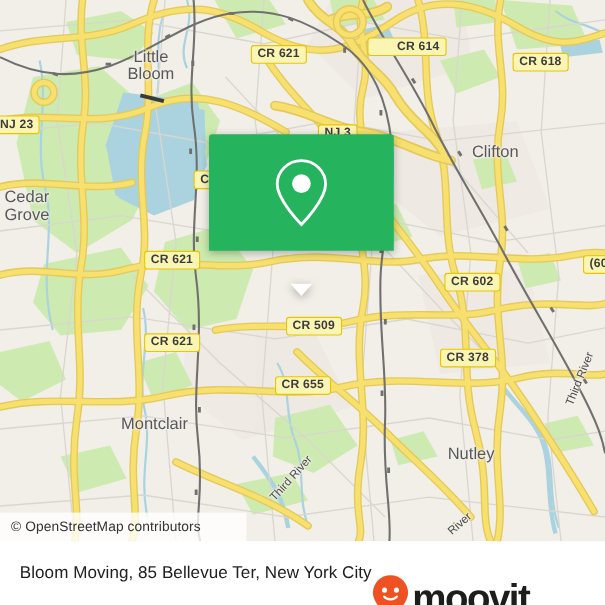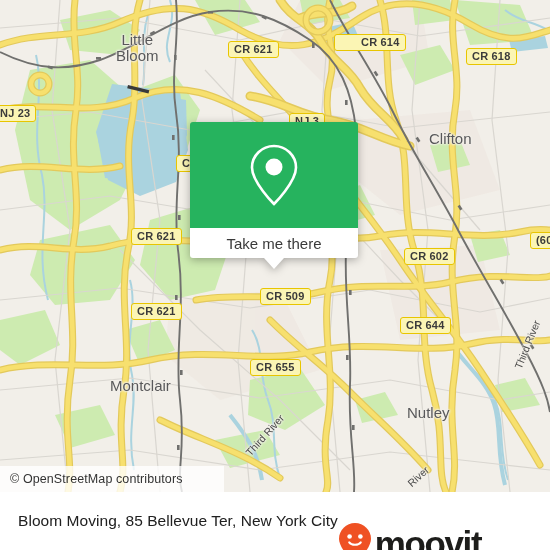--- a/index.html
+++ b/index.html
@@ -327,51 +327,51 @@
           <rect x="416" y="138" width="5" height="2.6" transform="rotate(58 418 139)"></rect>
           <rect x="458" y="206" width="5" height="2.6" transform="rotate(58 460 207)"></rect>
           <rect x="500" y="280" width="5" height="2.6" transform="rotate(58 502 281)"></rect>
           <rect x="530" y="345" width="5" height="2.6" transform="rotate(58 532 346)"></rect>
         </g>
 
         <rect x="128" y="85" width="22" height="3.4" fill="#3a3a3a" transform="rotate(14 128 85)"></rect>
       </g>
     </svg>
 
-    <div class="place" style="left:116px; top:32px;"><span>Little</span><br><span>Bloom</span></div>
+    <div class="place" style="left:116px; top:44px;"><span>Little</span><br><span>Bloom</span></div>
+    <div class="place" style="left:4px; top:172px;"><span>Cedar</span><br><span>Grove</span></div>
     <div class="place" style="left:385px; top:131px;padding-left:44px;">Clifton</div>
     <div class="place" style="left:110px; top:378px;">Montclair</div>
     <div class="place" style="left:407px; top:405px;">Nutley</div>
 
     <div class="river-label" style="left:243px; top:450px; transform:rotate(-48deg); transform-origin:0 0;">Third River</div>
     <div class="river-label" style="left:512px; top:366px; transform:rotate(-68deg); transform-origin:0 0;">Third River</div>
     <div class="river-label" style="left:405px; top:480px; transform:rotate(-42deg); transform-origin:0 0;">River</div>
 
     <div class="shield" style="left:-6px;  top:105px;">NJ 23</div>
     <div class="shield" style="left:228px; top:41px;">CR 621</div>
     <div class="shield" style="left:334px; top:34px;padding-left:26px;">CR 614</div>
     <div class="shield" style="left:466px; top:48px;">CR 618</div>
     <div class="shield" style="left:289px; top:113px;">NJ 3</div>
     <div class="shield" style="left:131px; top:228px;">CR 621</div>
     <div class="shield" style="left:131px; top:303px;">CR 621</div>
     <div class="shield" style="left:260px; top:288px;">CR 509</div>
     <div class="shield" style="left:404px; top:248px;">CR 602</div>
-    <div class="shield" style="left:400px; top:317px;">CR 644</div>
-    <div class="shield" style="left:250px; top:359px;">CR 655</div>
+    <div class="shield" style="left:400px; top:317px;">CR 378</div>
+    <div class="shield" style="left:250px; top:342px;">CR 655</div>
     <div class="shield" style="left:530px; top:232px;">(60</div>
     <div class="shield" style="left:176px; top:155px; z-index:19;">C</div>
 
     <div id="popup">
       <div id="popup-image">
         <svg width="54" height="66" viewBox="0 0 54 66">
           <path d="M27 4 C15 4 5 13.5 5 25.5 C5 40 27 62 27 62 C27 62 49 40 49 25.5 C49 13.5 39 4 27 4 Z" fill="none" stroke="#ffffff" stroke-width="2.6"></path>
           <circle cx="27" cy="25" r="8.5" fill="#ffffff"></circle>
         </svg>
       </div>
-      <div id="popup-label">Take me there</div>
       <div id="popup-tail"></div>
     </div>
   </div>
 
   <div id="attribution">
     <span>© OpenStreetMap contributors</span>
   </div>
 
   <div id="footer">
     <div id="footer-title">Bloom Moving, 85 Bellevue Ter, New York City</div>

